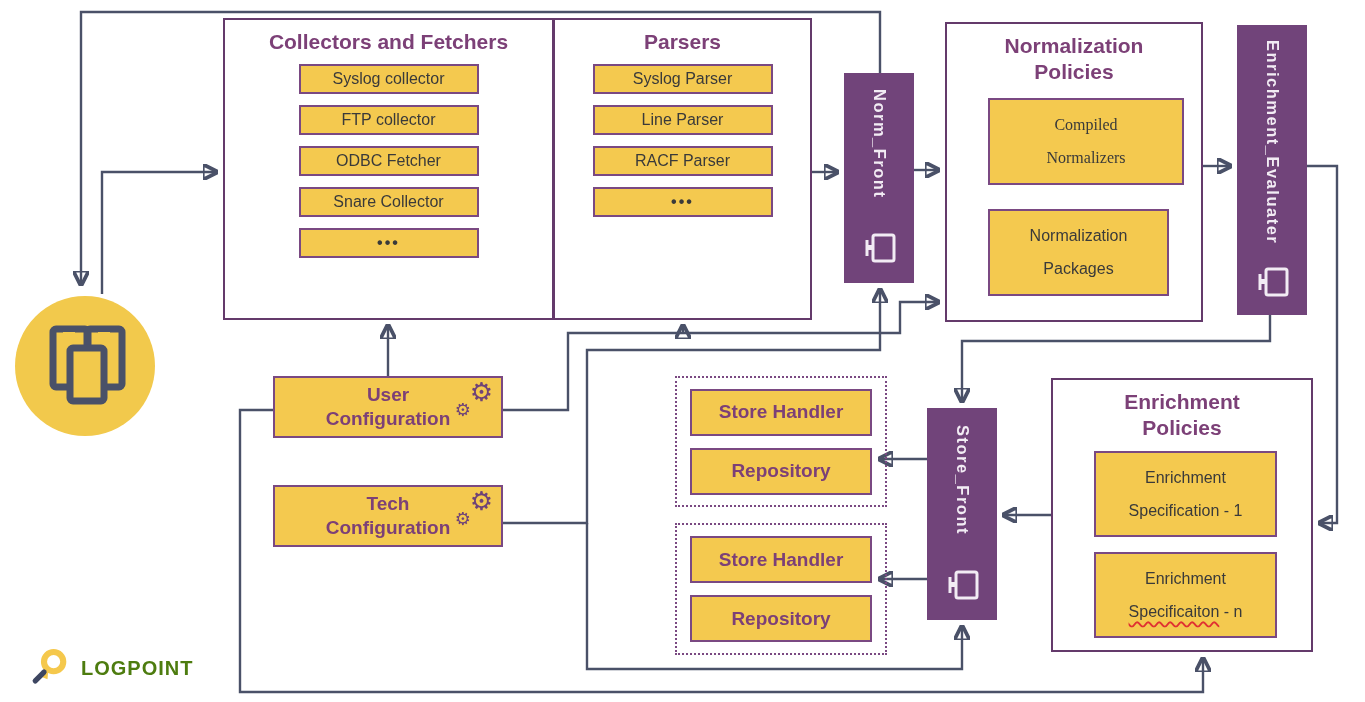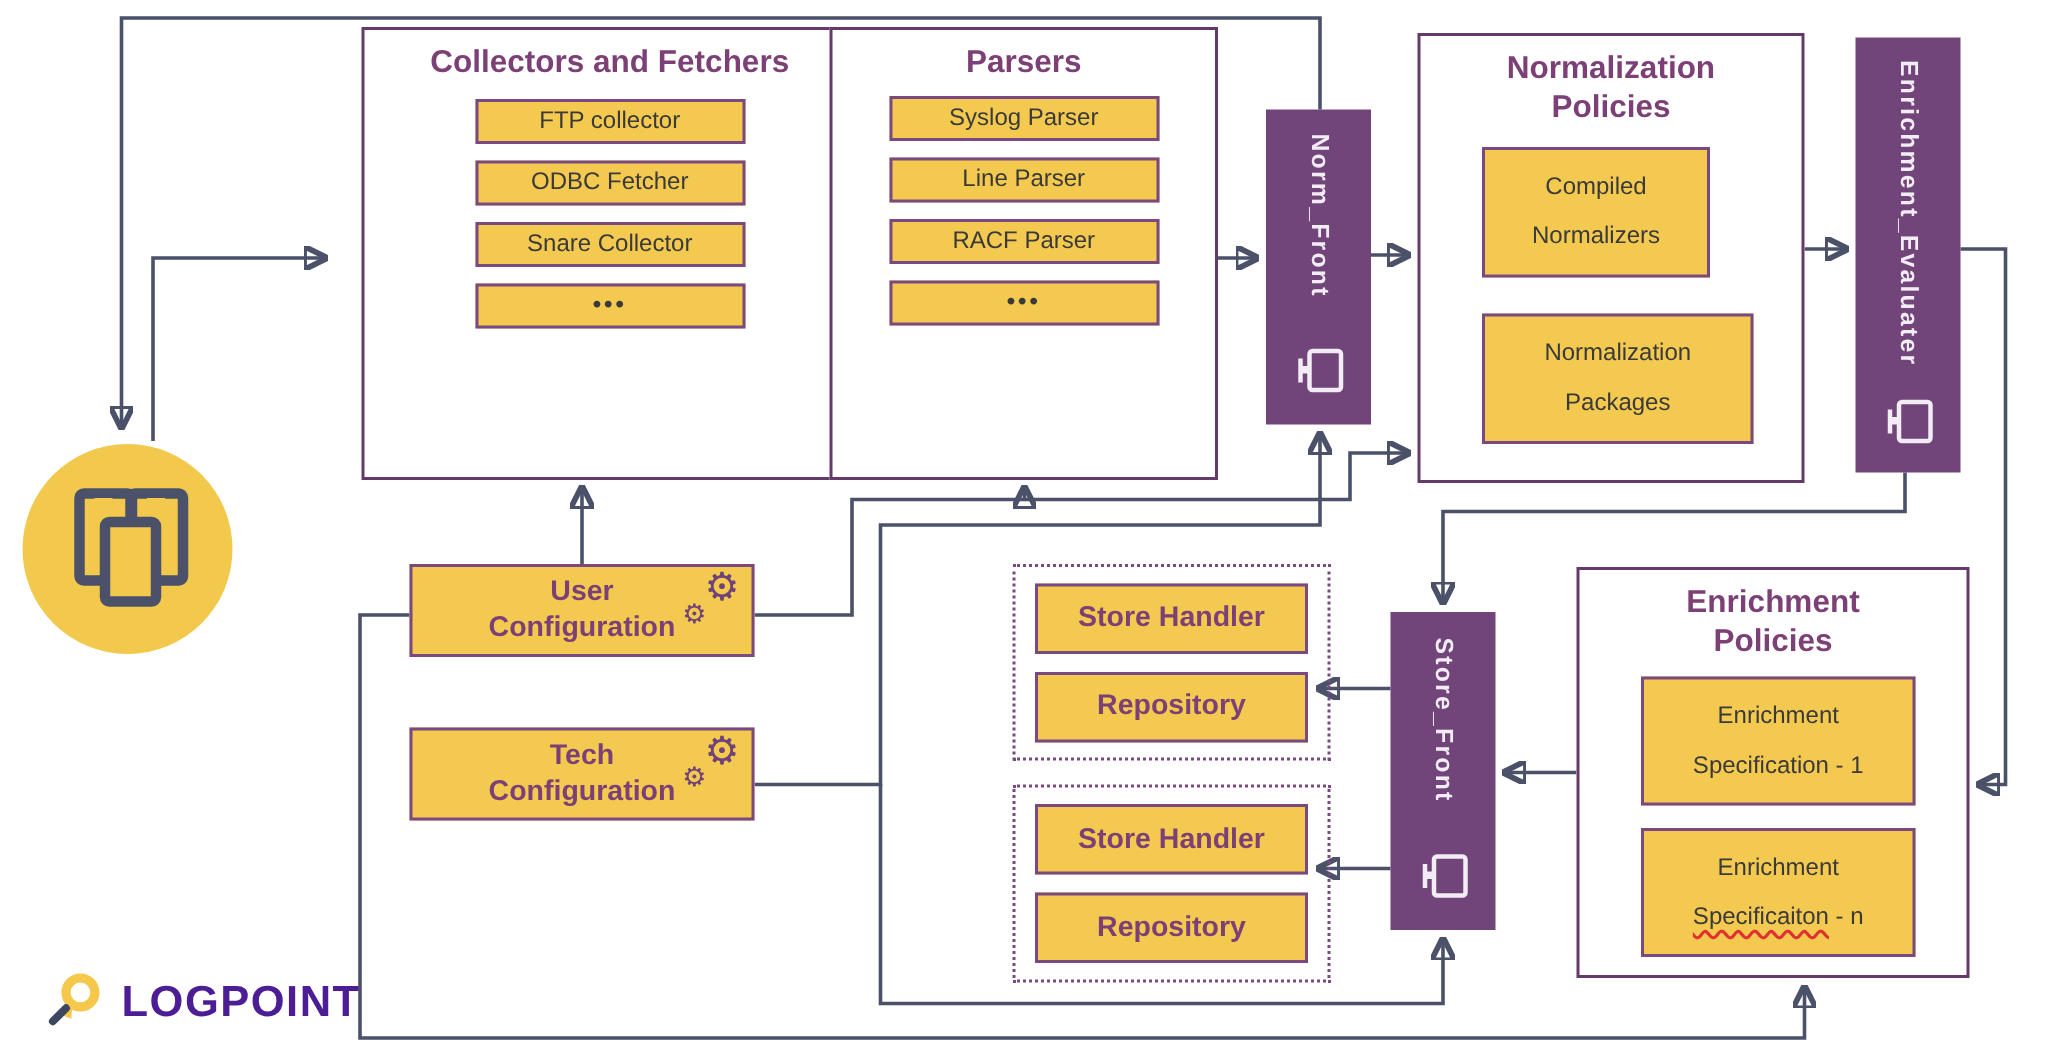--- a/index.html
+++ b/index.html
@@ -26,21 +26,21 @@
 
   .dashed{position:absolute;border:2px dotted #7A4982;box-sizing:border-box;
           display:flex;flex-direction:column;gap:12px;padding:9px 13px;justify-content:center;}
   .chip2{width:182px;height:47px;background:#F4C94F;border:2px solid #7A4982;box-sizing:border-box;
          display:flex;align-items:center;justify-content:center;color:#7C4077;font-weight:bold;font-size:19px;}
 
   .circle{position:absolute;left:15px;top:296px;width:140px;height:140px;border-radius:50%;background:#F2C94C;
           display:flex;align-items:center;justify-content:center;}
 
   .logo{position:absolute;left:30px;top:644px;display:flex;align-items:center;gap:9px;}
-  .logo-text{color:#4c1d95;font-weight:bold;font-size:29px;letter-spacing:1px;}
+  .logo-text{color:#4d7c0f;font-weight:bold;font-size:20px;letter-spacing:1px;}
 
   .misspell{text-decoration:underline wavy #E03131;text-decoration-thickness:2px;text-underline-offset:4px;}
 
   #wires{position:absolute;left:0;top:0;pointer-events:none;}
   #wires path{stroke:#4A5168;stroke-width:2.4;fill:none;}
 </style>
 </head>
 <body>
 
 <div id="canvas">
@@ -77,22 +77,23 @@
           <rect x="16" y="13" width="35" height="58" rx="3"></rect>
           <rect x="50" y="13" width="35" height="58" rx="3"></rect>
         </g>
         <rect x="26" y="16" width="12" height="5" fill="#F2C94C"></rect>
         <rect x="61" y="16" width="12" height="5" fill="#F2C94C"></rect>
         <rect x="33" y="32" width="34" height="53" rx="3" fill="#F2C94C" stroke="#4A5168" stroke-width="7"></rect>
       </svg>
     </span>
   </div>
 
-  <div class="panel" style="left:241px;top:18px;width:331px;height:302px;">
+  <div class="panel" style="left:223px;top:18px;width:331px;height:302px;">
     <div class="panel-title">Collectors and Fetchers</div>
+    <div class="chip" style="margin-top:9px;">Syslog collector</div>
     <div class="chip">FTP collector</div>
     <div class="chip">ODBC Fetcher</div>
     <div class="chip">Snare Collector</div>
     <div class="chip" style="font-weight:bold;letter-spacing:2px;">•••</div>
   </div>
 
   <div class="panel" style="left:553px;top:18px;width:259px;height:302px;">
     <div class="panel-title">Parsers</div>
     <div class="chip" style="margin-top:9px;">Syslog Parser</div>
     <div class="chip">Line Parser</div>
@@ -109,21 +110,21 @@
         <path d="M6 10 V26" stroke="#F2ECF4" stroke-width="3"></path>
       </svg>
     </span>
   </div>
 
   <div class="panel" style="left:945px;top:22px;width:258px;height:300px;">
     <div class="panel-title">
       <div>Normalization</div>
       <div>Policies</div>
     </div>
-    <div class="ybox" style="left:41px;top:74px;width:152px;height:87px;">
+    <div class="ybox" style="left:41px;top:74px;width:196px;height:87px;font-family:Liberation Serif, serif;">
       <span>Compiled</span>
       <span>Normalizers</span>
     </div>
     <div class="ybox" style="left:41px;top:185px;width:181px;height:87px;">
       <span>Normalization</span>
       <span>Packages</span>
     </div>
   </div>
 
   <div class="front" style="left:1237px;top:25px;height:290px;padding:15px 0 11px;">

